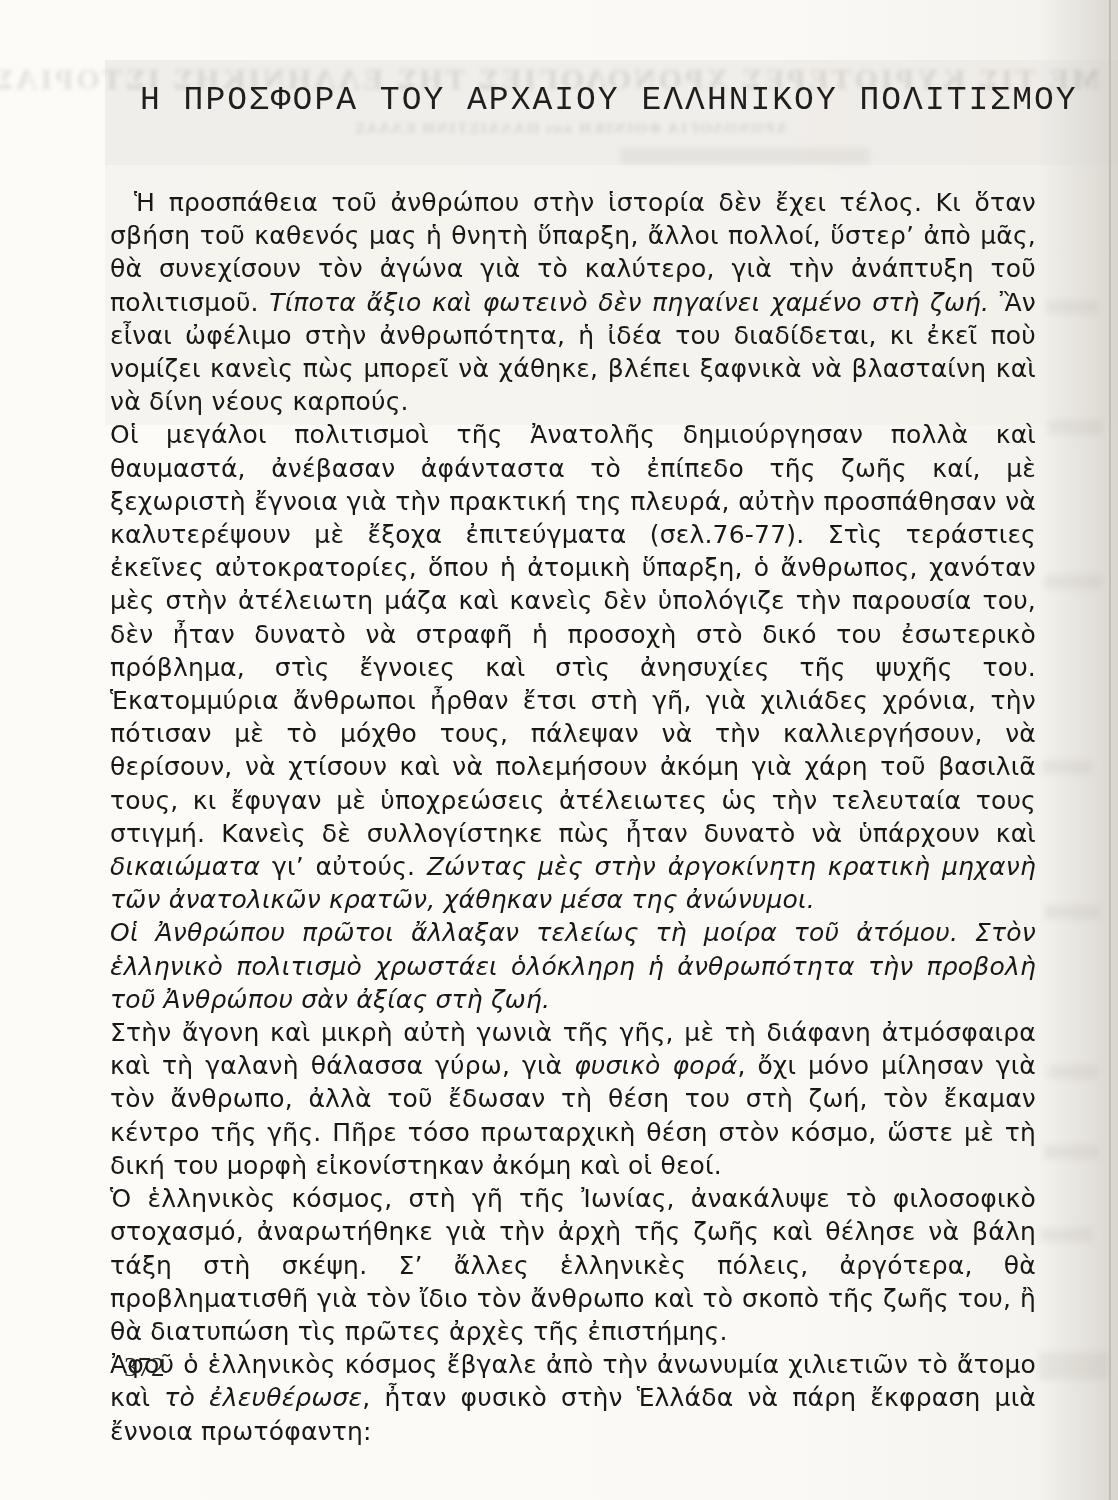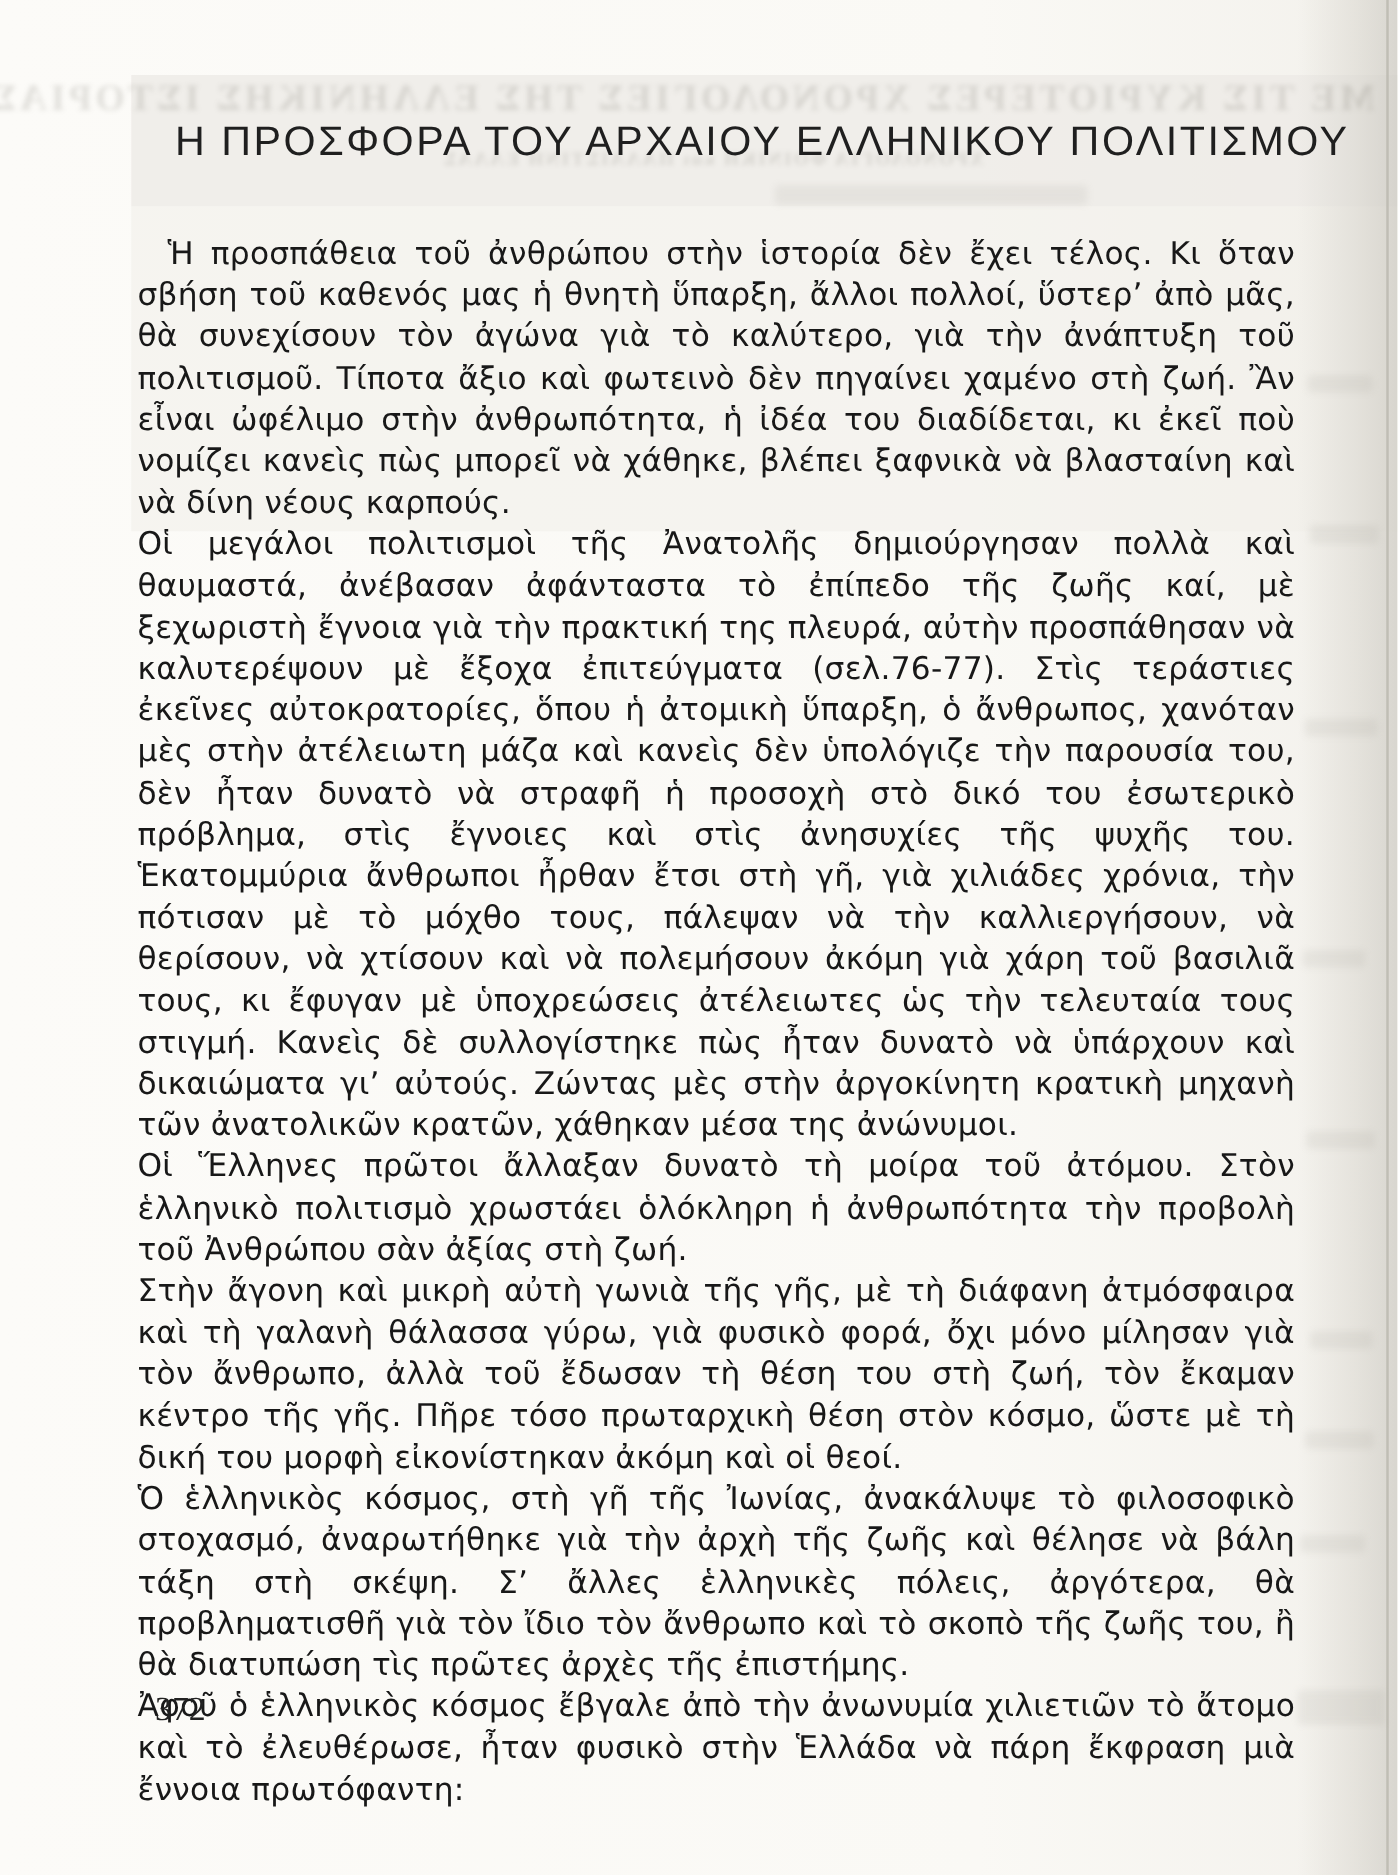--- a/index.html
+++ b/index.html
@@ -38,34 +38,34 @@
   }
   .bleed-1{left:130px;top:62px;width:970px;font-size:30px;letter-spacing:3px;opacity:.20;text-align:center;}
   .bleed-2{left:120px;top:120px;width:900px;font-size:15px;letter-spacing:2px;opacity:.22;text-align:center;}
   .smudge{
     position:absolute;background:#96938a;opacity:.12;filter:blur(3px);
     border-radius:3px;pointer-events:none;
   }
   
   .title{
     position:absolute;left:140px;top:82px;width:926px;
-    font-family:Liberation Sans, sans-serif;
+    font-family:Liberation Mono, monospace;
     font-size:33px;letter-spacing:2px;color:#1f1f1f;
-    text-align:left;white-space:nowrap;margin-top:12px;
+    text-align:left;white-space:nowrap;
   }
   
   .text-column{
     position:absolute;left:110px;top:186px;width:926px;
     font-size:25px;line-height:33.2px;color:#181818;
     text-align:justify;
     letter-spacing:.2px;
   }
   .text-column p{margin:0;}
   .text-column p.indent{text-indent:24px;}
-  .ital{}
+  .ital{font-style:italic;}
   .page-number{
     position:absolute;left:124px;top:1352px;
     font-family:"Liberation Serif",serif;
     font-size:27px;color:#222;
   }
 </style>
 </head>
 <body>
 
 <div class="page">
@@ -87,21 +87,21 @@
   <div class="smudge" style="left:1048px;top:1065px;width:50px;height:14px;"></div>
   <div class="smudge" style="left:1044px;top:1145px;width:55px;height:14px;"></div>
   <div class="smudge" style="left:1040px;top:1228px;width:52px;height:14px;"></div>
   <div class="smudge" style="left:1038px;top:1352px;width:70px;height:28px;"></div>
 
   <div class="title">Η ΠΡΟΣΦΟΡΑ ΤΟΥ ΑΡΧΑΙΟΥ ΕΛΛΗΝΙΚΟΥ ΠΟΛΙΤΙΣΜΟΥ</div>
 
   <div class="text-column">
       <p class="indent"><span>Ἡ προσπάθεια τοῦ ἀνθρώπου στὴν ἱστορία δὲν ἔχει τέλος. Κι ὅταν σβήση τοῦ καθενός μας ἡ θνητὴ ὕπαρξη, ἄλλοι πολλοί, ὕστερ’ ἀπὸ μᾶς, θὰ συνεχίσουν τὸν ἀγώνα γιὰ τὸ καλύτερο, γιὰ τὴν ἀνάπτυξη τοῦ πολιτισμοῦ. </span><span class="ital">Τίποτα ἄξιο καὶ φωτεινὸ δὲν πηγαίνει χαμένο στὴ ζωή.</span><span> Ἂν εἶναι ὠφέλιμο στὴν ἀνθρωπότητα, ἡ ἰδέα του διαδίδεται, κι ἐκεῖ ποὺ νομίζει κανεὶς πὼς μπορεῖ νὰ χάθηκε, βλέπει ξαφνικὰ νὰ βλασταίνη καὶ νὰ δίνη νέους καρπούς.</span></p>
       <p><span>Οἱ μεγάλοι πολιτισμοὶ τῆς Ἀνατολῆς δημιούργησαν πολλὰ καὶ θαυμαστά, ἀνέβασαν ἀφάνταστα τὸ ἐπίπεδο τῆς ζωῆς καί, μὲ ξεχωριστὴ ἔγνοια γιὰ τὴν πρακτική της πλευρά, αὐτὴν προσπάθησαν νὰ καλυτερέψουν μὲ ἔξοχα ἐπιτεύγματα (σελ.76-77). Στὶς τεράστιες ἐκεῖνες αὐτοκρατορίες, ὅπου ἡ ἀτομικὴ ὕπαρξη, ὁ ἄνθρωπος, χανόταν μὲς στὴν ἀτέλειωτη μάζα καὶ κανεὶς δὲν ὑπολόγιζε τὴν παρουσία του, δὲν ἦταν δυνατὸ νὰ στραφῆ ἡ προσοχὴ στὸ δικό του ἐσωτερικὸ πρόβλημα, στὶς ἔγνοιες καὶ στὶς ἀνησυχίες τῆς ψυχῆς του. Ἑκατομμύρια ἄνθρωποι ἦρθαν ἔτσι στὴ γῆ, γιὰ χιλιάδες χρόνια, τὴν πότισαν μὲ τὸ μόχθο τους, πάλεψαν νὰ τὴν καλλιεργήσουν, νὰ θερίσουν, νὰ χτίσουν καὶ νὰ πολεμήσουν ἀκόμη γιὰ χάρη τοῦ βασιλιᾶ τους, κι ἔφυγαν μὲ ὑποχρεώσεις ἀτέλειωτες ὡς τὴν τελευταία τους στιγμή. Κανεὶς δὲ συλλογίστηκε πὼς ἦταν δυνατὸ νὰ ὑπάρχουν καὶ </span><span class="ital">δικαιώματα</span><span> γι’ αὐτούς. </span><span class="ital">Ζώντας μὲς στὴν ἀργοκίνητη κρατικὴ μηχανὴ τῶν ἀνατολικῶν κρατῶν, χάθηκαν μέσα της ἀνώνυμοι.</span></p>
-      <p><span class="ital">Οἱ Ἕλληνες πρῶτοι ἄλλαξαν δυνατὸ τὴ μοίρα τοῦ ἀτόμου. Στὸν ἑλληνικὸ πολιτισμὸ χρωστάει ὁλόκληρη ἡ ἀνθρωπότητα τὴν προβολὴ τοῦ Ἀνθρώπου σὰν ἀξίας στὴ ζωή.</span></p>
+      <p><span class="ital">Οἱ Ἀνθρώπου πρῶτοι ἄλλαξαν τελείως τὴ μοίρα τοῦ ἀτόμου. Στὸν ἑλληνικὸ πολιτισμὸ χρωστάει ὁλόκληρη ἡ ἀνθρωπότητα τὴν προβολὴ τοῦ Ἀνθρώπου σὰν ἀξίας στὴ ζωή.</span></p>
       <p><span>Στὴν ἄγονη καὶ μικρὴ αὐτὴ γωνιὰ τῆς γῆς, μὲ τὴ διάφανη ἀτμόσφαιρα καὶ τὴ γαλανὴ θάλασσα γύρω, γιὰ </span><span class="ital">φυσικὸ φορά</span><span>, ὄχι μόνο μίλησαν γιὰ τὸν ἄνθρωπο, ἀλλὰ τοῦ ἔδωσαν τὴ θέση του στὴ ζωή, τὸν ἔκαμαν κέντρο τῆς γῆς. Πῆρε τόσο πρωταρχικὴ θέση στὸν κόσμο, ὥστε μὲ τὴ δική του μορφὴ εἰκονίστηκαν ἀκόμη καὶ οἱ θεοί.</span></p>
       <p><span>Ὁ ἑλληνικὸς κόσμος, στὴ γῆ τῆς Ἰωνίας, ἀνακάλυψε τὸ φιλοσοφικὸ στοχασμό, ἀναρωτήθηκε γιὰ τὴν ἀρχὴ τῆς ζωῆς καὶ θέλησε νὰ βάλη τάξη στὴ σκέψη. Σ’ ἄλλες ἑλληνικὲς πόλεις, ἀργότερα, θὰ προβληματισθῆ γιὰ τὸν ἴδιο τὸν ἄνθρωπο καὶ τὸ σκοπὸ τῆς ζωῆς του, ἢ θὰ διατυπώση τὶς πρῶτες ἀρχὲς τῆς ἐπιστήμης.</span></p>
       <p><span>Ἀφοῦ ὁ ἑλληνικὸς κόσμος ἔβγαλε ἀπὸ τὴν ἀνωνυμία χιλιετιῶν τὸ ἄτομο καὶ </span><span class="ital">τὸ ἐλευθέρωσε</span><span>, ἦταν φυσικὸ στὴν Ἑλλάδα νὰ πάρη ἔκφραση μιὰ ἔννοια πρωτόφαντη: </span></p>
     </div>
 
   <div class="page-number">372</div>
 
 </div>
 
 </body></html>

